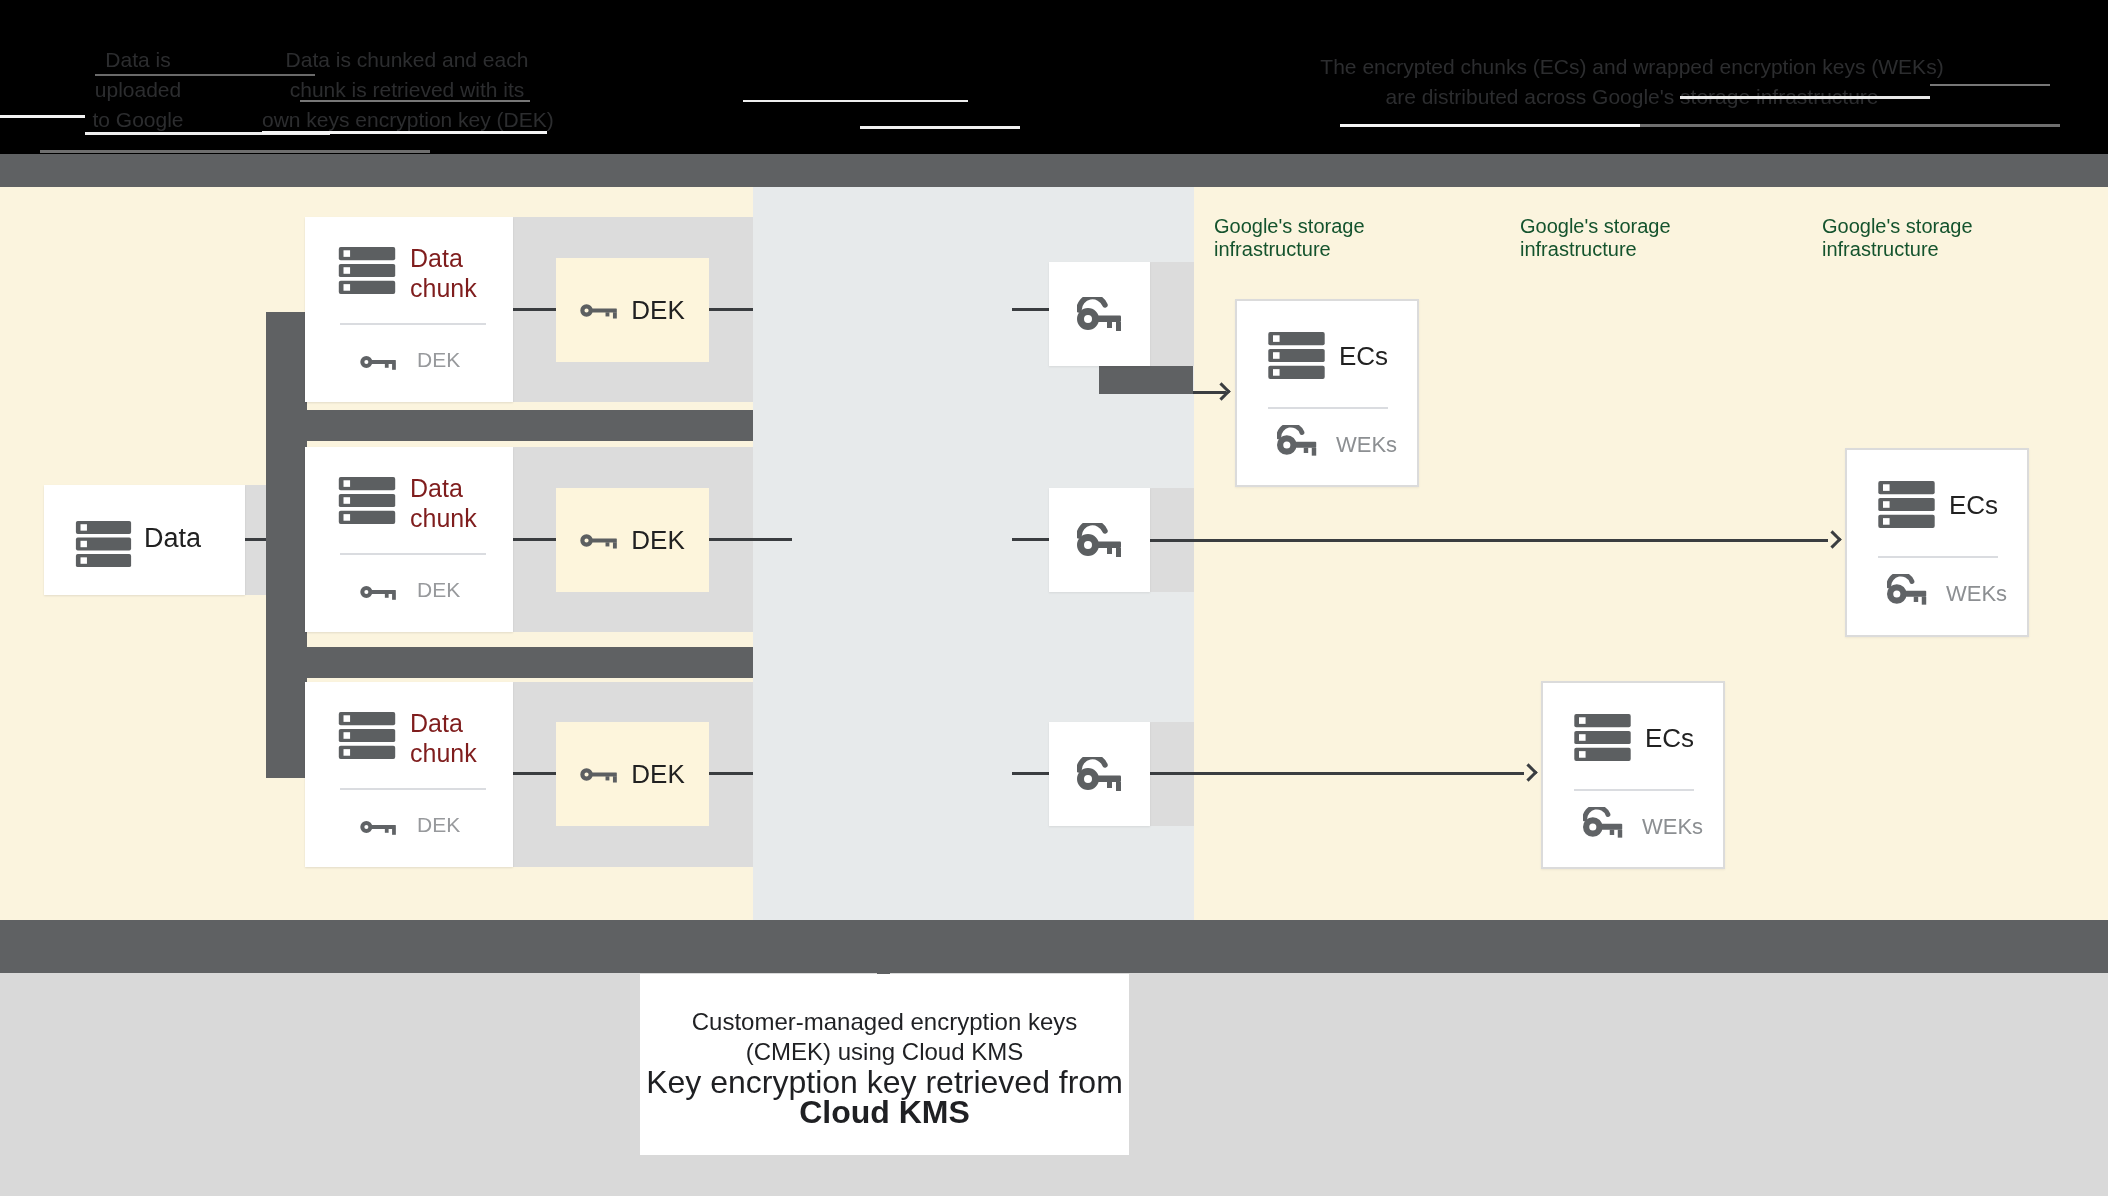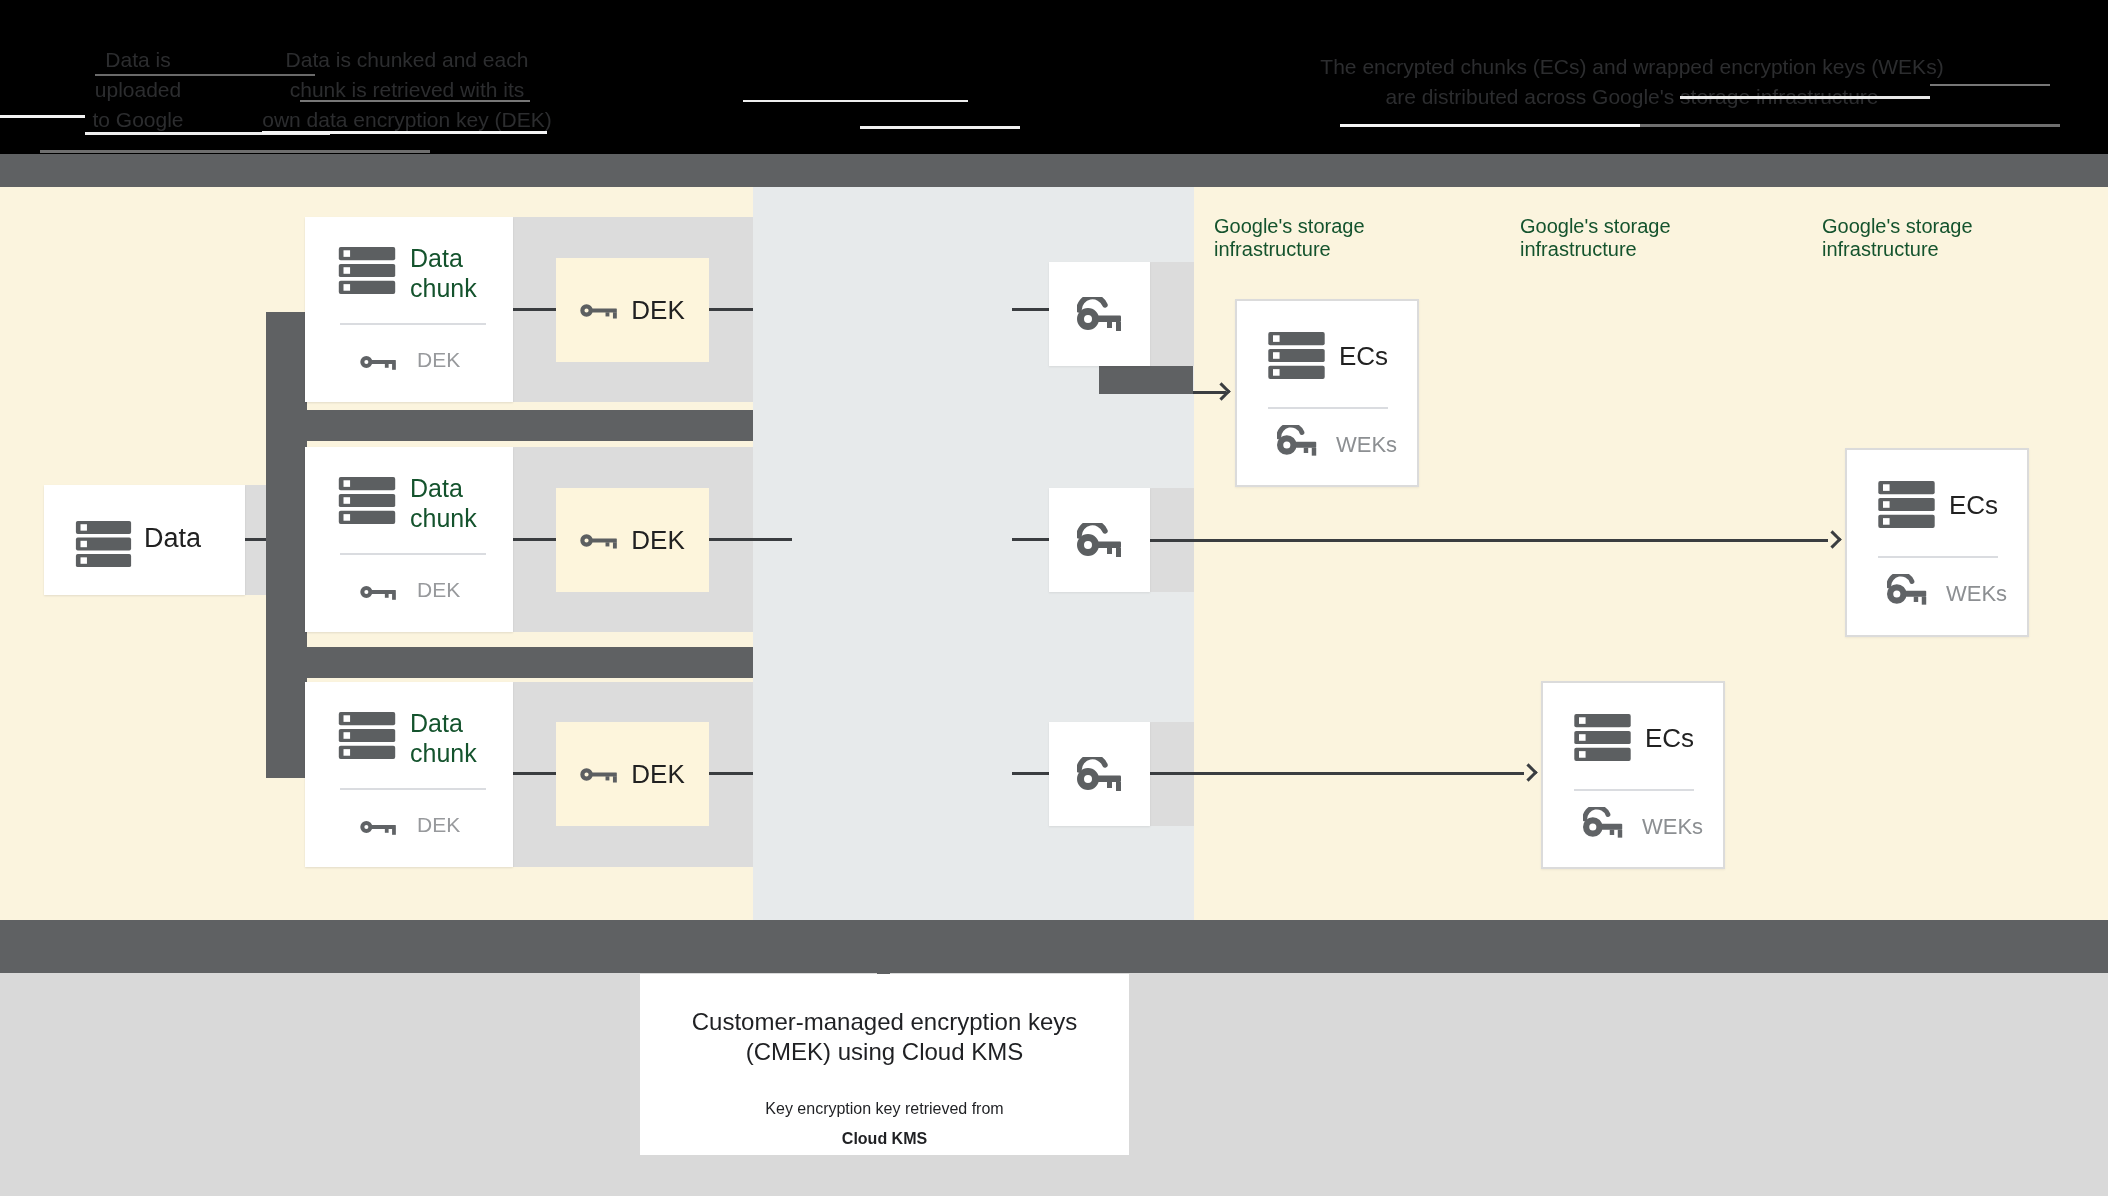--- a/index.html
+++ b/index.html
@@ -28,21 +28,21 @@
 
   
   .node{background:#FFFFFF;box-shadow:0 1px 2px rgba(0,0,0,0.10);}
   .gstrip{background:#DCDCDC;}
   .darkshape{background:#5F6163;}
   .cline{background:#3A3D40;height:3px;}
   .chev{width:13px;height:13px;border-top:3px solid #3A3D40;border-right:3px solid #3A3D40;transform:rotate(45deg);background:transparent;}
   .data-box .dbicon{position:absolute;left:31px;top:36px;width:57px;height:46px;color:#5C5F61;}
   .data-box .t{position:absolute;left:100px;top:38px;font-size:27px;color:#212121;}
   .chunk .dbicon{position:absolute;left:33px;top:30px;width:58px;height:47px;color:#5C5F61;}
-  .chunk .t{position:absolute;left:105px;top:26px;font-size:25px;line-height:30px;color:#14532d;width:100px;}
+  .chunk .t{position:absolute;left:105px;top:26px;font-size:25px;line-height:30px;color:#7f1d1d;width:100px;}
   .chunk .div{position:absolute;left:35px;top:106px;width:146px;height:2px;background:#DADCE0;}
   .chunk .keyicon{position:absolute;left:55px;top:136px;width:37px;height:18px;color:#606366;}
   .chunk .f{position:absolute;left:112px;top:131px;font-size:21px;color:#97999C;}
 
   .dekbox{background:#FDF5DC;display:flex;align-items:center;justify-content:center;gap:13px;}
   .dekbox .keyicon{width:38px;height:19px;color:#5C5F61;flex:none;}
   .dekbox .t{font-size:26px;color:#212121;}
 
   .kekbox{background:#E4F0E9;border:2px solid #DFE2E0;display:flex;align-items:center;justify-content:center;gap:14px;}
   .kekbox .keyicon{width:40px;height:20px;color:#5C5F61;flex:none;}
@@ -56,21 +56,21 @@
   .ecs .t{position:absolute;left:102px;top:40px;font-size:26px;color:#212121;}
   .ecs .div{position:absolute;left:31px;top:106px;width:120px;height:2px;background:#DADCE0;}
   .ecs .keyicon2{position:absolute;left:40px;top:124px;width:41px;height:31px;color:#606366;}
   .ecs .f{position:absolute;left:99px;top:131px;font-size:22px;color:#8C8F92;}
 
   .storage-label{color:#14532d;font-size:20px;line-height:23px;width:180px;}
 
   
   .caption-panel{left:640px;top:974px;width:489px;height:181px;background:#FFFFFF;text-align:center;color:#1F2023;}
   .caption-panel .title{margin-top:33px;font-size:24px;line-height:30px;font-weight:normal;}
-  .caption-panel .body{margin-top:27px;font-size:16px;line-height:30px;}
+  .caption-panel .body{font-size:32px;line-height:30px;}
   .caption-panel .body b{font-weight:bold;}
   .notch{left:877px;top:964px;width:13px;height:10px;background:#5F6163;}
 </style>
 </head>
 <body>
 
 <svg width="0" height="0" style="position:absolute">
   <defs>
     <symbol id="dbicon" viewBox="0 0 60 50">
       <rect x="0" y="0" width="60" height="14" rx="2" fill="currentColor"></rect>
@@ -100,21 +100,21 @@
 
   <div class="abs band-black">
     <div class="abs hcap" style="left:82px;top:45px;width:112px;">
       <div>Data is</div>
       <div>uploaded</div>
       <div>to Google</div>
     </div>
     <div class="abs hcap" style="left:262px;top:45px;width:290px;">
       <div>Data is chunked and each</div>
       <div>chunk is retrieved with its</div>
-      <div>own data encryption key (DEK)</div>
+      <div>own keys encryption key (DEK)</div>
     </div>
     <div class="abs hcap" style="left:1312px;top:52px;width:640px;">
       <div>The encrypted chunks (ECs) and wrapped encryption keys (WEKs)</div>
       <div>are distributed across Google's storage infrastructure</div>
     </div>
 
     <div class="streak" style="left:95px;top:74px;width:220px;height:2px;background:#6A6A6A;"></div>
     <div class="streak" style="left:0;top:115px;width:85px;height:3px;background:#F2F2F2;"></div>
     <div class="streak" style="left:85px;top:132px;width:245px;height:3px;background:#EDEDED;"></div>
     <div class="streak" style="left:40px;top:150px;width:390px;height:3px;background:#6F6F6F;"></div>

